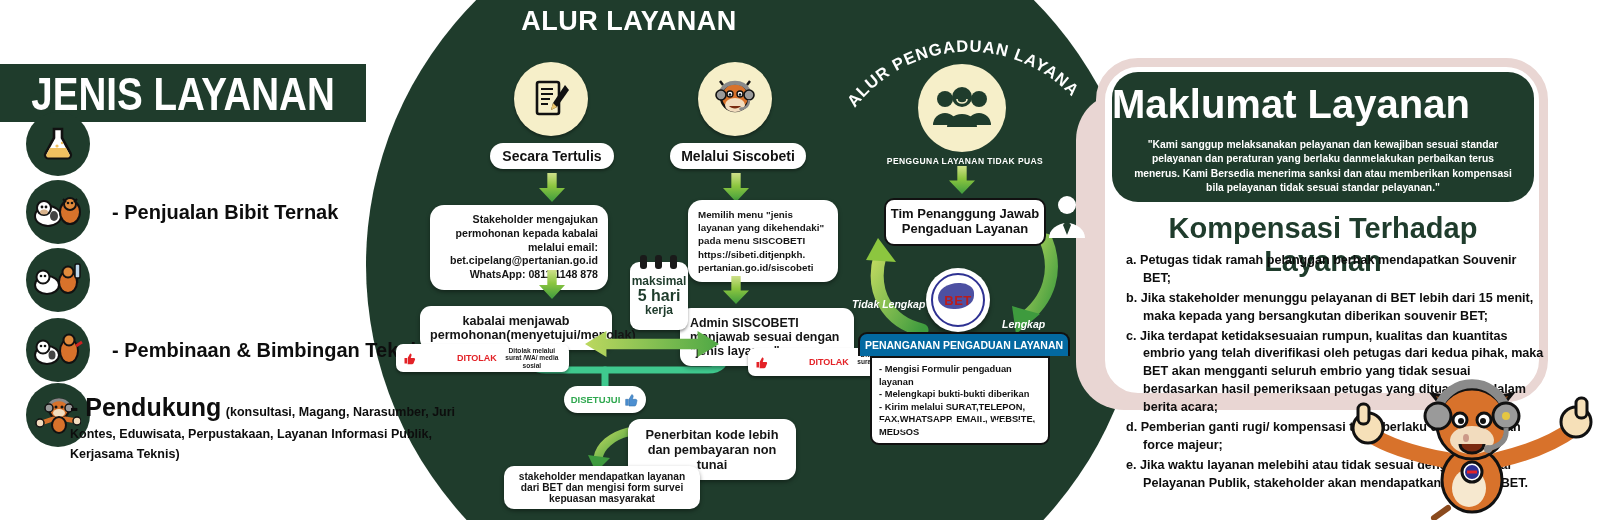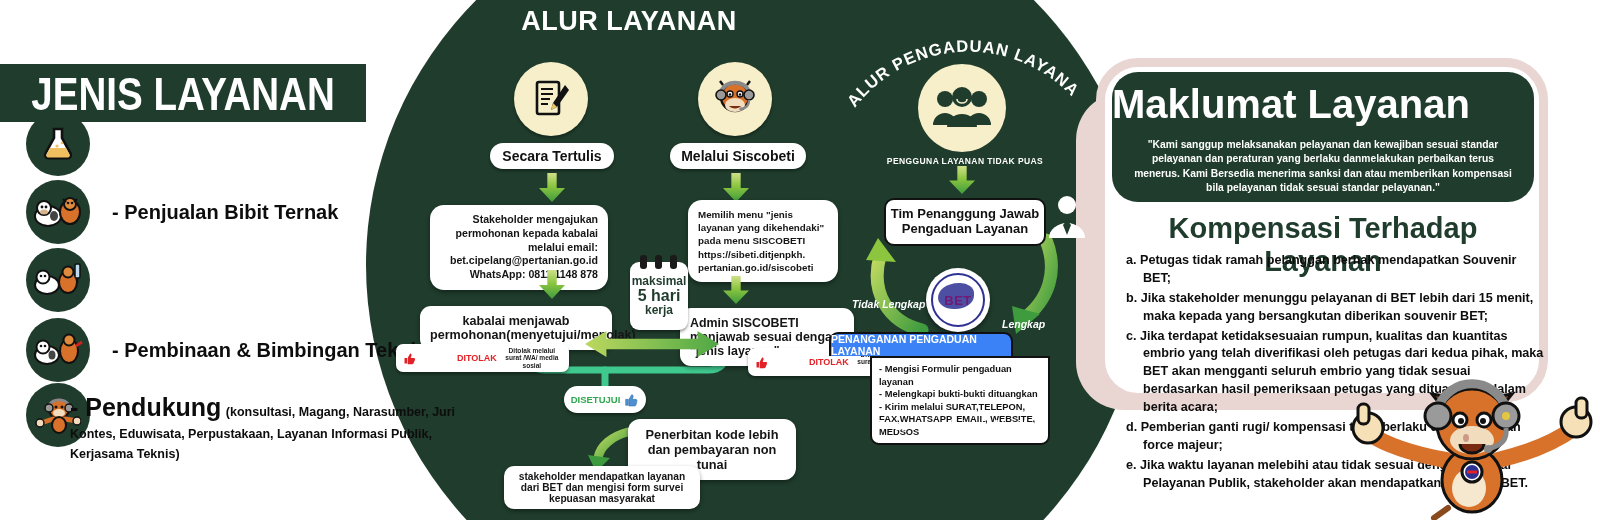--- a/index.html
+++ b/index.html
@@ -54,22 +54,22 @@
   
   #peng-circle{left:918px;top:64px;width:88px;height:88px;border-radius:50%;background:#F6EFC9;display:flex;align-items:center;justify-content:center;}
   #peng-caption{left:872px;top:156px;width:186px;text-align:center;color:#fff;font-size:8.5px;font-weight:bold;letter-spacing:.4px;}
   #tim-box{left:884px;top:198px;width:158px;height:44px;background:#fff;border:2px solid #111;border-radius:10px;
            display:flex;align-items:center;justify-content:center;text-align:center;font-weight:bold;font-size:13px;line-height:1.15;}
   .flow-note{color:#fff;font-style:italic;font-weight:bold;font-size:10.5px;}
   #bet-logo{left:926px;top:268px;width:64px;height:64px;border-radius:50%;background:#fff;box-shadow:0 3px 4px rgba(0,0,0,.4);
             display:flex;align-items:center;justify-content:center;}
   #bet-inner{width:50px;height:50px;border-radius:50%;border:2.5px solid #2E3192;display:flex;align-items:center;justify-content:center;position:relative;}
   #bet-cow{position:absolute;left:5px;top:8px;width:36px;height:26px;border-radius:60% 40% 55% 45%;background:#2E3192;opacity:.85;}
-  #bet-txt{position:relative;color:#701a75;font-weight:bold;font-size:13px;z-index:2;letter-spacing:.5px;}
-  #handle-hd{left:829px;top:332px;width:184px;height:24px;background:#3b82f6;border:2px solid #111;border-bottom:none;border-radius:9px 9px 0 0;
+  #bet-txt{position:relative;color:#b91c1c;font-weight:bold;font-size:13px;z-index:2;letter-spacing:.5px;}
+  #handle-hd{left:858px;top:332px;width:212px;height:24px;background:#0369a1;border:2px solid #111;border-bottom:none;border-radius:9px 9px 0 0;
              display:flex;align-items:center;justify-content:center;color:#fff;font-weight:bold;font-size:10.5px;box-sizing:border-box;}
   #handle-bd{left:870px;top:356px;width:180px;background:#fff;border:2px solid #111;border-radius:0 0 9px 9px;box-sizing:border-box;
              padding:5px 7px;font-weight:bold;font-size:9.3px;line-height:1.35;color:#111;}
   #peng-foot{left:860px;top:418px;width:200px;text-align:center;}
 
   
   #card-back{left:1076px;top:92px;width:446px;height:318px;border-radius:48px;background:#E9D6D3;}
   #card{left:1096px;top:58px;width:452px;height:344px;border-radius:42px;background:#fff;border:9px solid #E9D6D3;box-sizing:border-box;}
   #maklumat-box{left:1112px;top:72px;width:422px;height:130px;border-radius:26px;background:#1F3C2C;}
   #maklumat-title{left:1112px;top:82px;width:422px;text-align:left;color:#fff;font-size:40px;font-weight:bold;}
@@ -300,21 +300,21 @@
   <div class="abs z3 flow-note" style="left:1002px;top:318px">Lengkap</div>
   <div id="bet-logo" class="abs z3">
     <div id="bet-inner">
       <div id="bet-cow"></div>
       <span id="bet-txt">BET</span>
     </div>
   </div>
   <div id="handle-hd" class="abs z3">PENANGANAN PENGADUAN LAYANAN</div>
   <div id="handle-bd" class="abs z3">
     <div>- Mengisi Formulir pengaduan layanan</div>
-    <div>- Melengkapi bukti-bukti dituangkan</div>
+    <div>- Melengkapi bukti-bukti diberikan</div>
     <div>- Kirim melalui SURAT,TELEPON, FAX,WHATSAPP, EMAIL, WEBSITE, MEDSOS</div>
   </div>
   <div id="peng-foot" class="abs z3 flow-note">*Tanggapan maksimal 14 hari kerja</div>
 
   <div id="card-back" class="abs z1"></div>
   <div id="card" class="abs z2"></div>
   <div id="maklumat-box" class="abs z3"></div>
   <div id="maklumat-title" class="abs z3">Maklumat Layanan</div>
   <div id="maklumat-quote" class="abs z3">"Kami sanggup melaksanakan pelayanan dan kewajiban sesuai standar pelayanan dan peraturan yang berlaku danmelakukan perbaikan terus menerus. Kami Bersedia menerima sanksi dan atau memberikan kompensasi bila pelayanan tidak sesuai standar pelayanan."</div>
   <div id="komp-title" class="abs z3">Kompensasi Terhadap Layanan</div>

